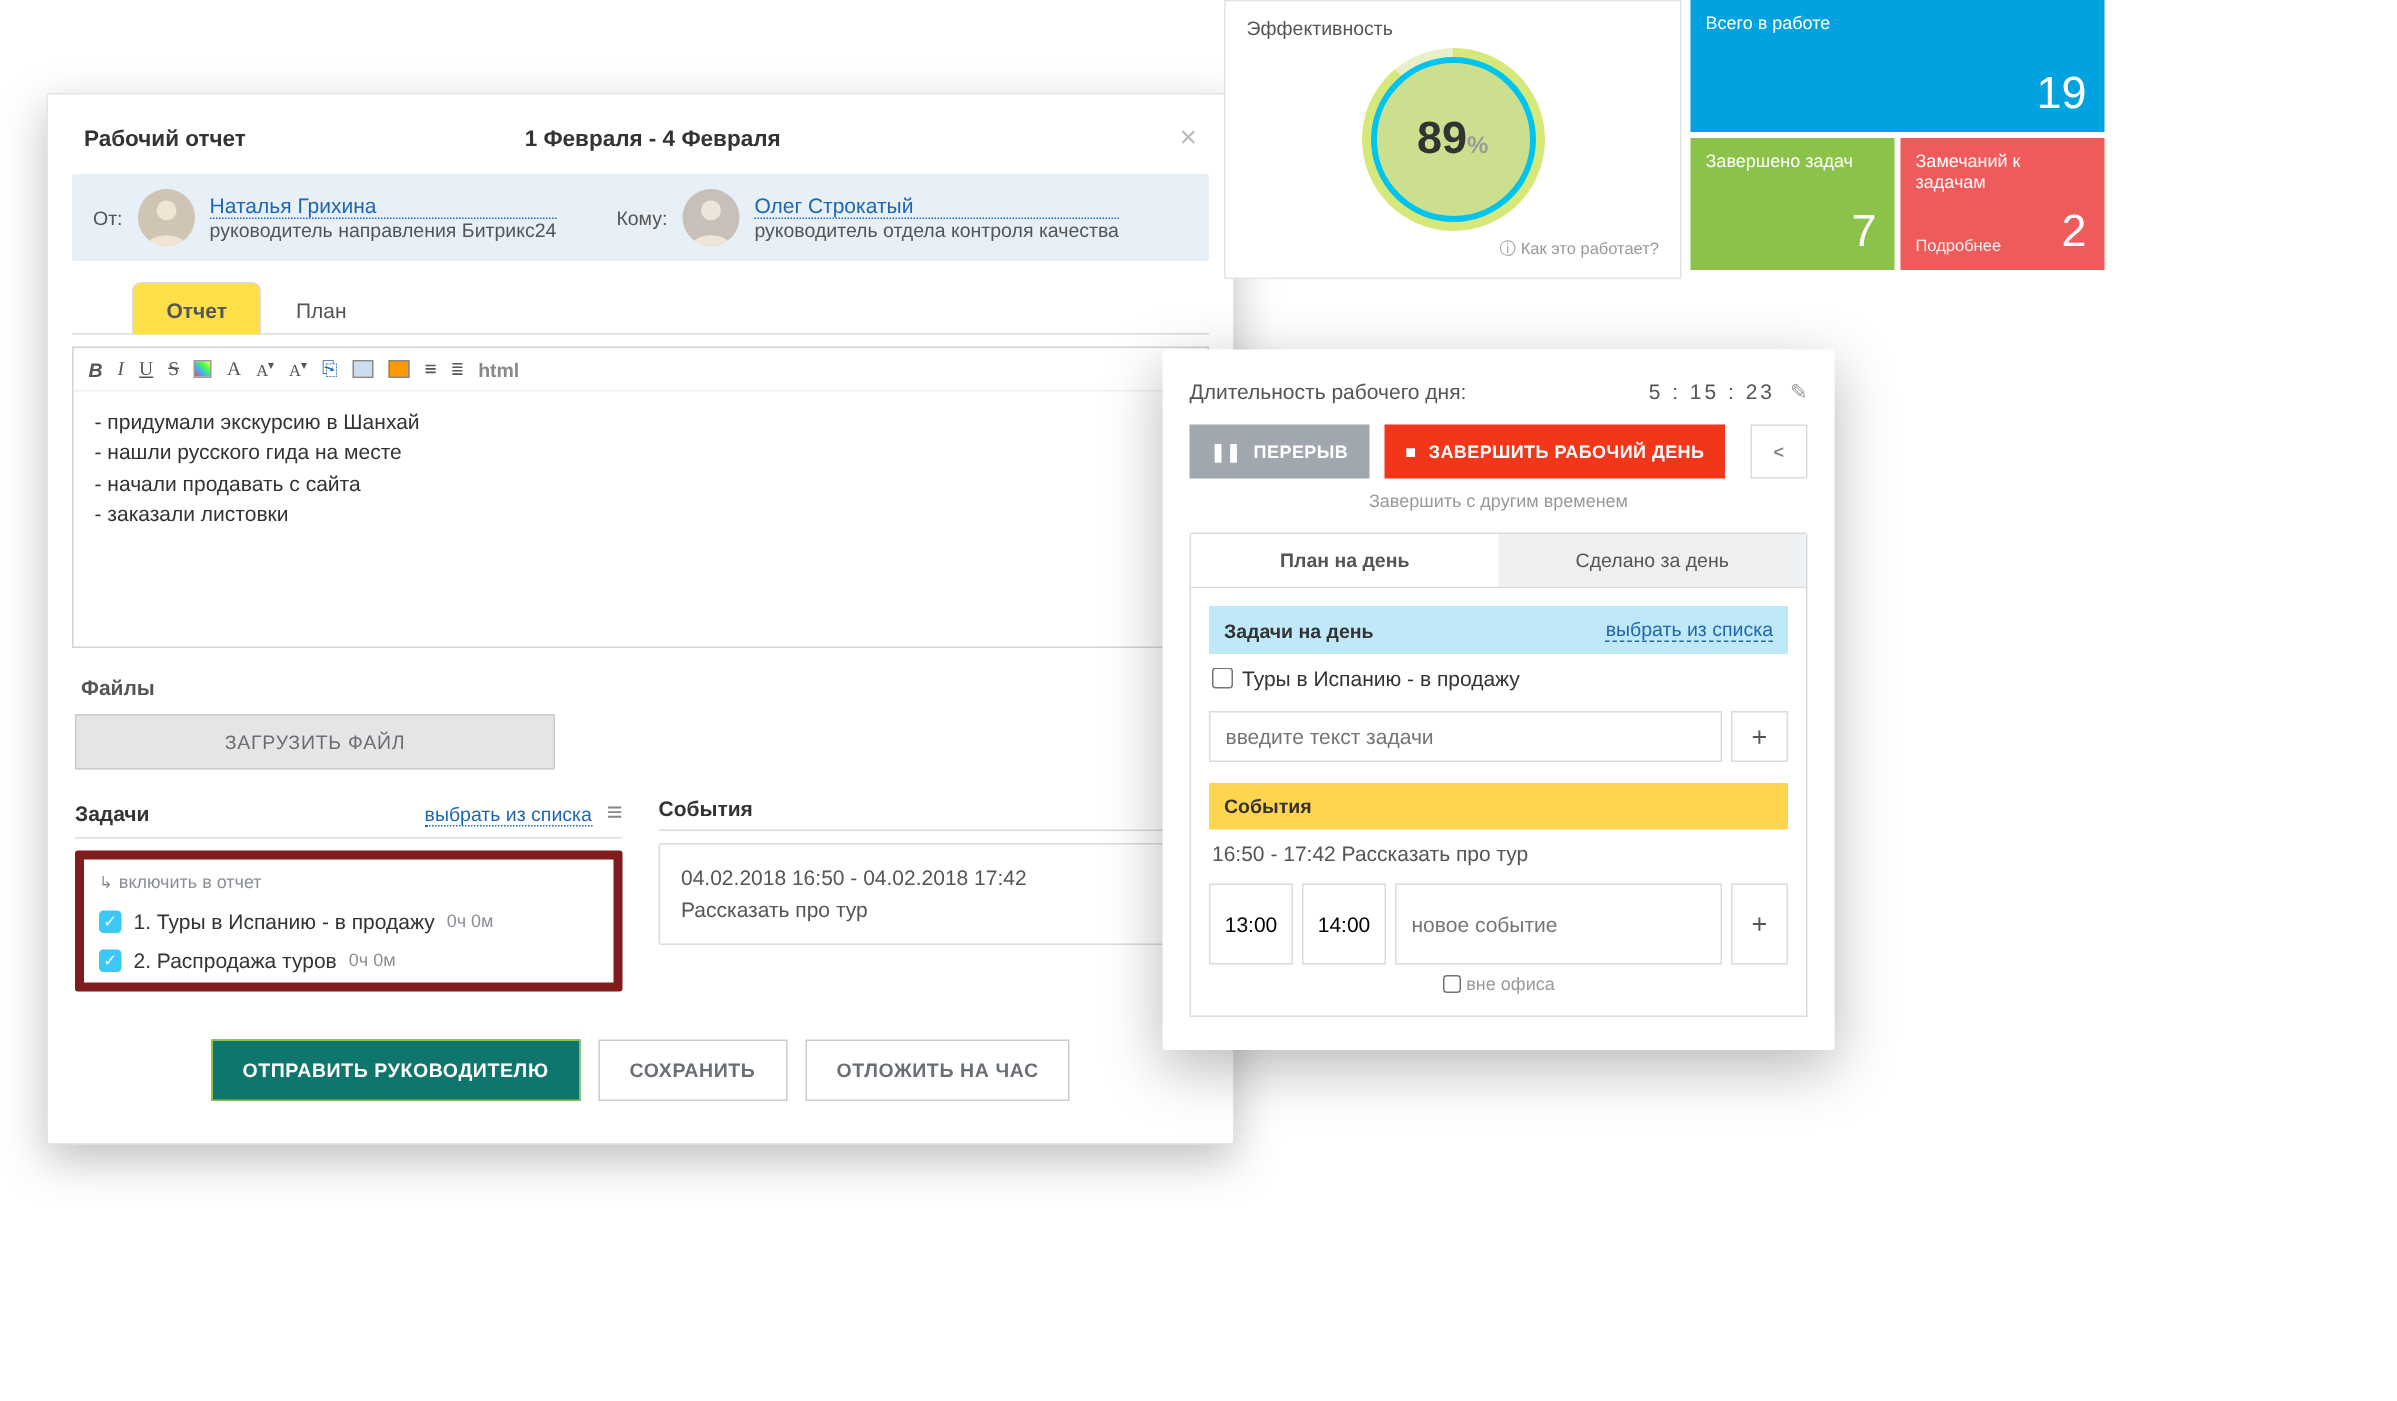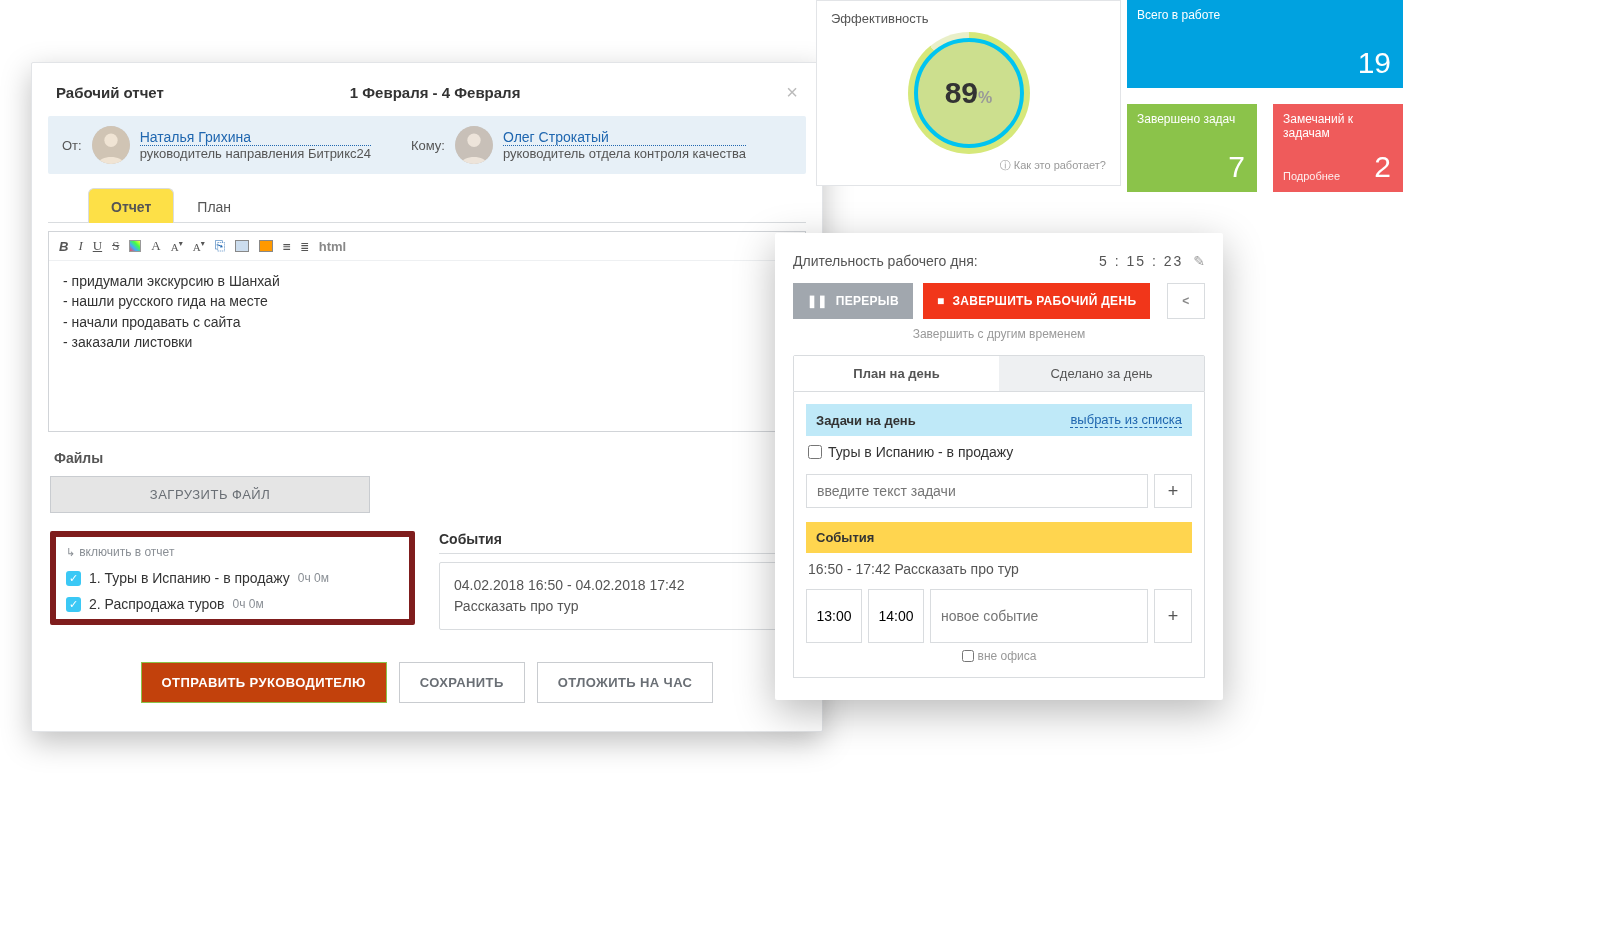--- a/index.html
+++ b/index.html
@@ -141,21 +141,21 @@
   margin: 32px 0 28px;
   display: flex; justify-content: center; gap: 12px;
 }
 .btn {
   padding: 12px 20px;
   font-size: 13px; font-weight: 600;
   letter-spacing: .4px;
   border: 1px solid transparent;
   cursor: pointer;
 }
-.btn.green { background: #c2410c; color: #fff; border-color:#8bc34a;}
+.btn.green { background: #0f766e; color: #fff; border-color:#8bc34a;}
 .btn.gray { background: #fff; color: #6a6f75; border-color: #c9ccd0; }
 
 
 .eff-card {
   position: absolute;
   left: 816px; top: 0;
   width: 305px; height: 186px;
   background: #fff;
   border: 1px solid #e2e4e7;
   padding: 10px 14px 6px;
@@ -172,21 +172,21 @@
   content:""; position:absolute; inset:6px; border-radius:50%;
   border:4px solid #00c4f0;
   background:#ccdf8e;
 }
 .gauge-num { position: relative; z-index: 2; font-size: 30px; font-weight: 700; color: #333; }
 .gauge-pct { font-size: 16px; color: #999; }
 .eff-foot { text-align: right; font-size: 11px; color: #999; margin-top: 4px;}
 .eff-foot::before{content:"ⓘ ";}
 
 
-.tiles { position: absolute; left: 1127px; top: 0; width: 276px; display:grid; grid-template-columns:1fr 1fr; grid-template-rows:88px 88px; gap:16px;}
+.tiles { position: absolute; left: 1127px; top: 0; width: 276px; display:grid; grid-template-columns:1fr 1fr; grid-template-rows:88px 88px; gap:4px;}
 .tile { color:#fff; padding:8px 10px; position:relative; font-size:12px;}
 .tile.blue{background:#00a2e0; grid-column:1/3;}
 .tile.green{background:#8bc34a;}
 .tile.red{background:#ef5b5b;}
 .tile-val{position:absolute;right:12px;bottom:8px;font-size:30px;font-weight:300;}
 .tile-more{position:absolute;left:10px;bottom:10px;font-size:11px;opacity:.9;}
 
 
 .workday {
   position: absolute;
@@ -304,20 +304,27 @@
 - заказали листовки</div>
       </div>
     </div>
   </div>
 
   <div class="files-label">Файлы</div>
   <div class="upload-btn">ЗАГРУЗИТЬ ФАЙЛ</div>
 
   <div class="columns">
     <div class="col">
+      <div class="col-head">
+        <span class="col-title">Задачи</span>
+        <span>
+          <span class="select-link">выбрать из списка</span>
+          <span class="list-icon">≡</span>
+        </span>
+      </div>
       <div class="task-box">
         <div class="include-label">включить в отчет</div>
         <div class="task-row">
           <span class="chk">✓</span>
           <span>1. Туры в Испанию - в продажу</span>
           <span class="time-mini">0ч 0м</span>
         </div>
         <div class="task-row">
           <span class="chk">✓</span>
           <span>2. Распродажа туров</span>

